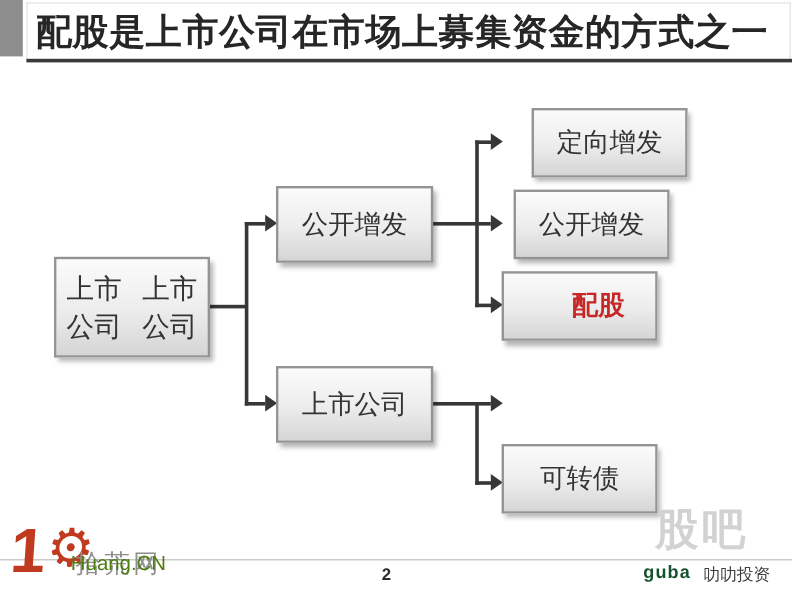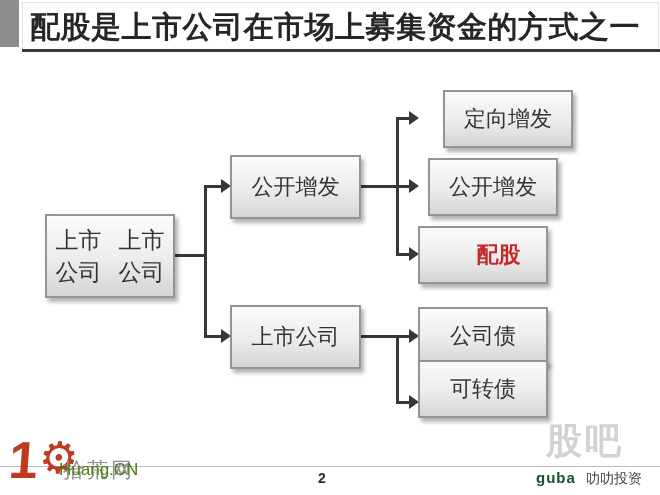--- a/index.html
+++ b/index.html
@@ -27,21 +27,21 @@
     text-align:center; color:#333333; font-size:22px; font-weight:500;
   }
   .node-root   { left:45px;  top:214px; width:130px; height:84px; font-size:23px; line-height:1.4; }
   .node-equity { left:230px; top:155px; width:131px; height:64px; }
   .node-debt   { left:230px; top:305px; width:131px; height:64px; }
   .node-child  { width:130px; height:58px; }
   .node-dir    { left:443px; top:90px; }
   .node-pub    { left:428px; top:158px; }
   .node-rights { left:418px; top:226px; color:#c62828; font-weight:bold;padding-left:31px; }
   .node-corp   { left:418px; top:307px; }
-  .node-conv   { left:418px; top:360px;text-align:right; }
+  .node-conv   { left:418px; top:370px;text-align:right; }
 
   
   .conn  { position:absolute; background:#373737; }
   .arrow { position:absolute; width:0; height:0;
            border-top:7px solid transparent; border-bottom:7px solid transparent;
            border-left:10px solid #373737; }
 
   
   .footer-line { position:absolute; left:0; top:466px; width:660px; height:1px; background:#bdbdbd; z-index:3; }
   .page-number { position:absolute; left:0; top:470px; width:644px; text-align:center;
@@ -107,23 +107,20 @@
 
   <div class="node node-child node-dir">
     <span>定向增发</span>
   </div>
   <div class="node node-child node-pub">
     <span>公开增发</span>
   </div>
   <div class="node node-child node-rights">
     <span>配股</span>
   </div>
-  <div class="node node-child node-corp">
-    <span>公司债</span>
-  </div>
   <div class="node node-child node-conv">
     <span>可转债</span>
   </div>
 
   <div class="footer-line"></div>
   <div class="page-number">2</div>
 
   <div class="wm-left-logo">
     <span class="numeral">1</span>
     <span class="gear">⚙</span>

